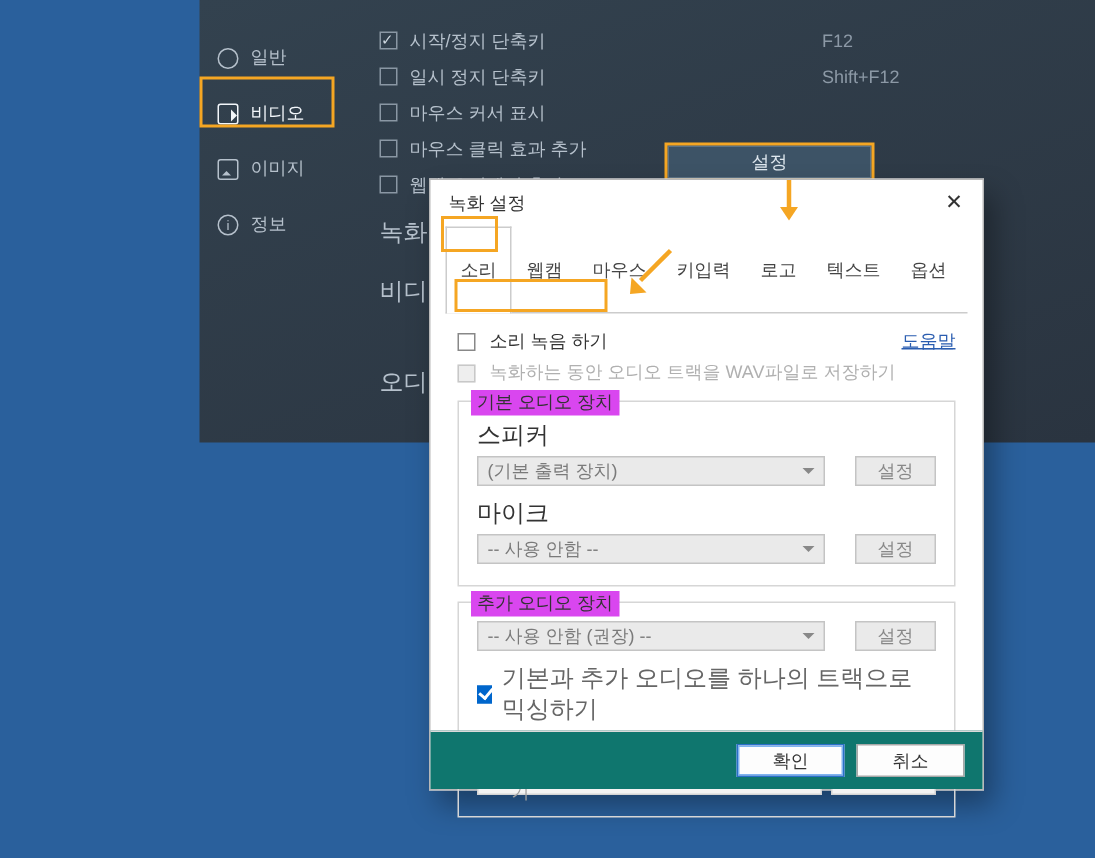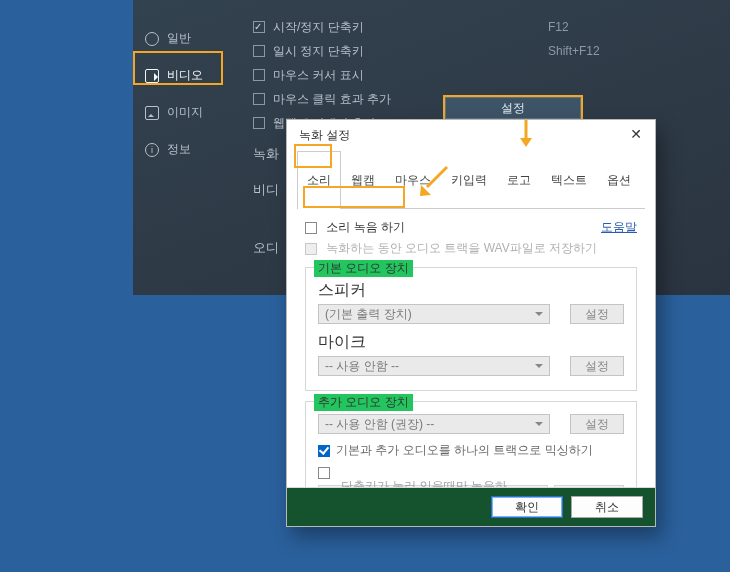--- a/index.html
+++ b/index.html
@@ -17,21 +17,21 @@
   .side-icon.info { border-radius: 50%; text-align:center; line-height:12px; font-size:9px; }
   .side-icon.gear { border-radius:50%; }
   .hl-sidebar { position: absolute; border: 2px solid #f5a623; width: 90px; height: 34px; left: 0px; top: 51px; pointer-events: none; }
   .opts { position: absolute; left: 120px; top: 15px; right: 10px; }
   .opt-row { display: flex; align-items: center; height: 24px; gap: 8px; color: #b6c1cc; font-size: 12px; }
   .opt-row .cb { width: 12px; height: 12px; border: 1.3px solid #8a97a4; display:inline-block; }
   .opt-row .cb.checked::after{content:"✓";color:#cfd8e0;font-size:10px;position:relative;top:-3px;left:0;}
   .opt-row .key { position: absolute; left: 295px; color: #8c99a6; }
   .settings-btn-hl { position:absolute; left:310px; top:95px; width:140px; height:26px; border:2px solid #f5a623; pointer-events:none; z-index:3;}
   .settings-btn { position:absolute; left:312px; top:97px; width:136px; height:22px; background:#3d5366; border:1px solid #5c7387; color:#dfe8ef; font-size:12px; text-align:center; line-height:20px; cursor:pointer; }
-  .side-labels { position:absolute; left:120px; top:145px; display:flex; flex-direction:column; gap:18px; color:#b6c1cc; font-size:13px;}
+  .side-labels { position:absolute; left:120px; top:145px; display:flex; flex-direction:column; gap:18px; color:#b6c1cc; font-size:16px;}
   .arrow1 { position:absolute; left:518px; top:120px; z-index:8; }
   .arrow2 { position:absolute; left:417px; top:165px; z-index:8; }
 
   
   .dialog { position:absolute; left:286px; top:119px; width:370px; height:408px; background:#fff; border:1px solid #b8b8b8; box-shadow: 6px 10px 18px rgba(0,0,0,0.35); z-index:5; color:#333; font-size:12px; }
   .dlg-title { display:flex; justify-content:space-between; align-items:center; padding:6px 10px 2px 12px; font-size:12px; }
   .dlg-close { width:18px; height:18px; text-align:center; line-height:16px; font-size:14px; cursor:pointer; }
   .tabs { display:flex; border-bottom:1px solid #ccc; margin:4px 10px 0 10px; }
   .tab { padding:20px 9px; font-size:12px; cursor:pointer; border:1px solid transparent; border-bottom:none; position:relative; top:1px; color:#444; }
   .tab.active { border-color:#ccc; background:#fff; }
@@ -39,34 +39,34 @@
   .dlg-body { padding: 10px 18px 6px 18px; overflow:hidden; }
   .chk { width:12px; height:12px; border:1px solid #888; display:inline-block; vertical-align:middle; margin-right:6px; background:#fff; }
   .chk.checked { background:#0066cc; border-color:#0066cc; position:relative;}
   .chk.checked::after{content:"";position:absolute;left:2px;top:-1px;width:4px;height:7px;border:solid #fff;border-width:0 2px 2px 0;transform:rotate(40deg);}  
   .chk.disabled { background:#eee; border-color:#c8c8c8; }
   .record-row { display:flex; justify-content:space-between; align-items:center; margin-bottom:4px;}
   .rec-hl { position:absolute; border:2px solid #f5a623; left:303px; top:186px; width:102px; height:22px; z-index:9; pointer-events:none;}
   .help-link { color:#2a5db0; text-decoration:underline; font-size:12px; }
   .disabled-text { color:#b0b0b0; }
   .group { border:1px solid #d6d6d6; margin-top:10px; padding:12px 12px 14px 12px; position:relative; }
-  .group-title { position:absolute; top:-8px; left:8px; background:#22c55e; padding:0 4px; font-size:12px; color:#333; }
+  .group-title { position:absolute; top:-8px; left:8px; background:#d946ef; padding:0 4px; font-size:12px; color:#333; }
   .field-label { font-size:16px; color:#333; margin-bottom:3px; }
   .row2 { display:flex; gap:20px; align-items:center; margin-bottom:8px;}
   .select { flex:1; height:20px; background:#eaeaea; border:1px solid #c4c4c4; padding:2px 6px; font-size:12px; color:#7a7a7a; display:flex; align-items:center; justify-content:space-between;}
   .select::after { content:""; width:0;height:0;border:4px solid transparent;border-top-color:#888; margin-left:6px; position:relative; top:2px;}
   .smallbtn { width:54px; height:20px; background:#eaeaea; border:1px solid #c4c4c4; font-size:12px; color:#888; text-align:center; line-height:18px; cursor:pointer;}
   .hotkey-row { display:flex; gap:6px; margin-top:6px;}
   .hotkey-sel { flex:1; height:20px; background:#f3f3f3;border:1px solid #d4d4d4;padding:2px 22px;font-size:12px;color:#a0a0a0;display:flex;align-items:center;justify-content:space-between;}
   .hotkey-sel::after{content:"";width:0;height:0;border:4px solid transparent;border-top-color:#aaa;position:relative;top:2px;}
   .hotkey-key { width:70px; height:20px; background:#f3f3f3;border:1px solid #d4d4d4; text-align:center; line-height:18px; font-size:11px; color:#a0a0a0;}
-  .dlg-foot { position:absolute; bottom:0; left:0; right:0; background:#14532d; border-top:1px solid #dadada; padding:8px 12px; display:flex; justify-content:flex-end; gap:8px;}
+  .dlg-foot { position:absolute; bottom:0; left:0; right:0; background:#0f766e; border-top:1px solid #dadada; padding:8px 12px; display:flex; justify-content:flex-end; gap:8px;}
   .dlg-btn { width:72px; height:22px; border:1px solid #a8a8a8; background:#fdfdfd; font-size:12px; cursor:pointer; text-align:center; line-height:20px;}
   .dlg-btn.primary { border:1px solid #2a6fc9; box-shadow:inset 0 0 0 1px #7fb3ef;}
-  .chk-line { display:flex; align-items:center; margin-top:8px; font-size:12px;}
+  .chk-line { display:flex; align-items:center; margin-top:8px; font-size:16px;}
 </style>
 </head>
 <body>
 
 <div class="watermark">www.bandicam.com</div>
 
 <div class="mainwin">
   <div class="sidebar">
     <div class="sidebar-item" style="margin-top:20px;">
       <span class="side-icon gear"></span>

